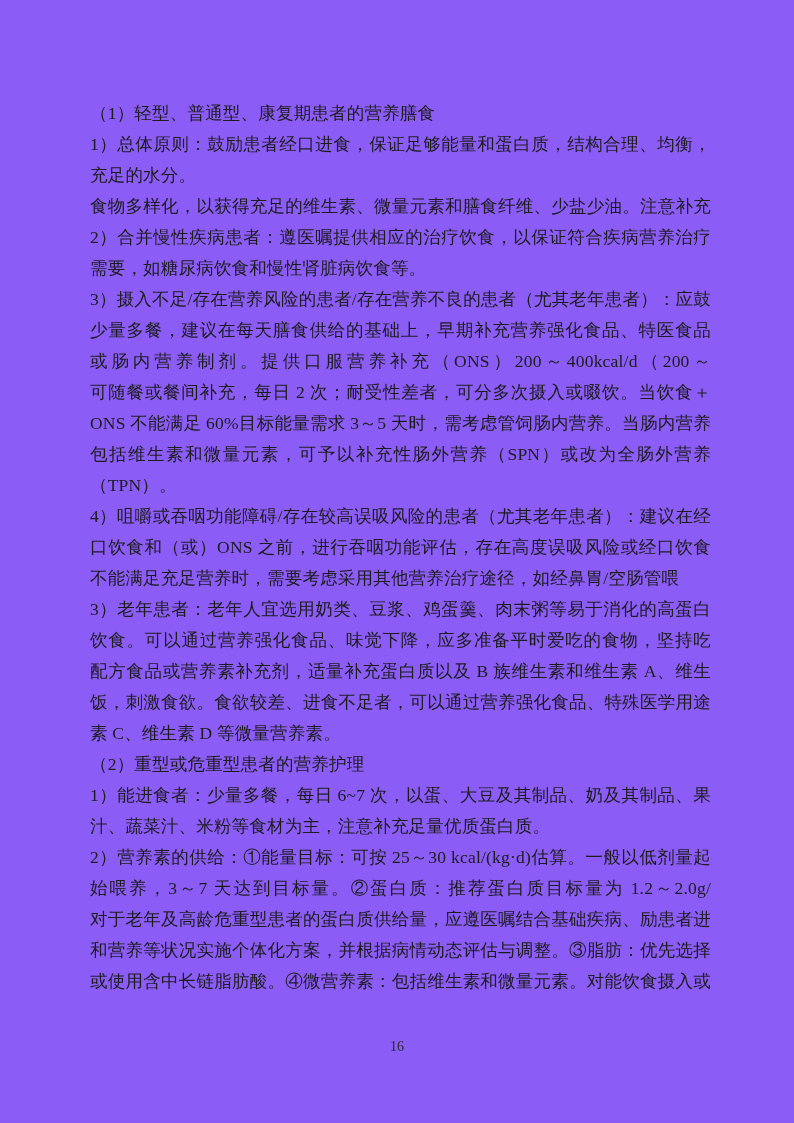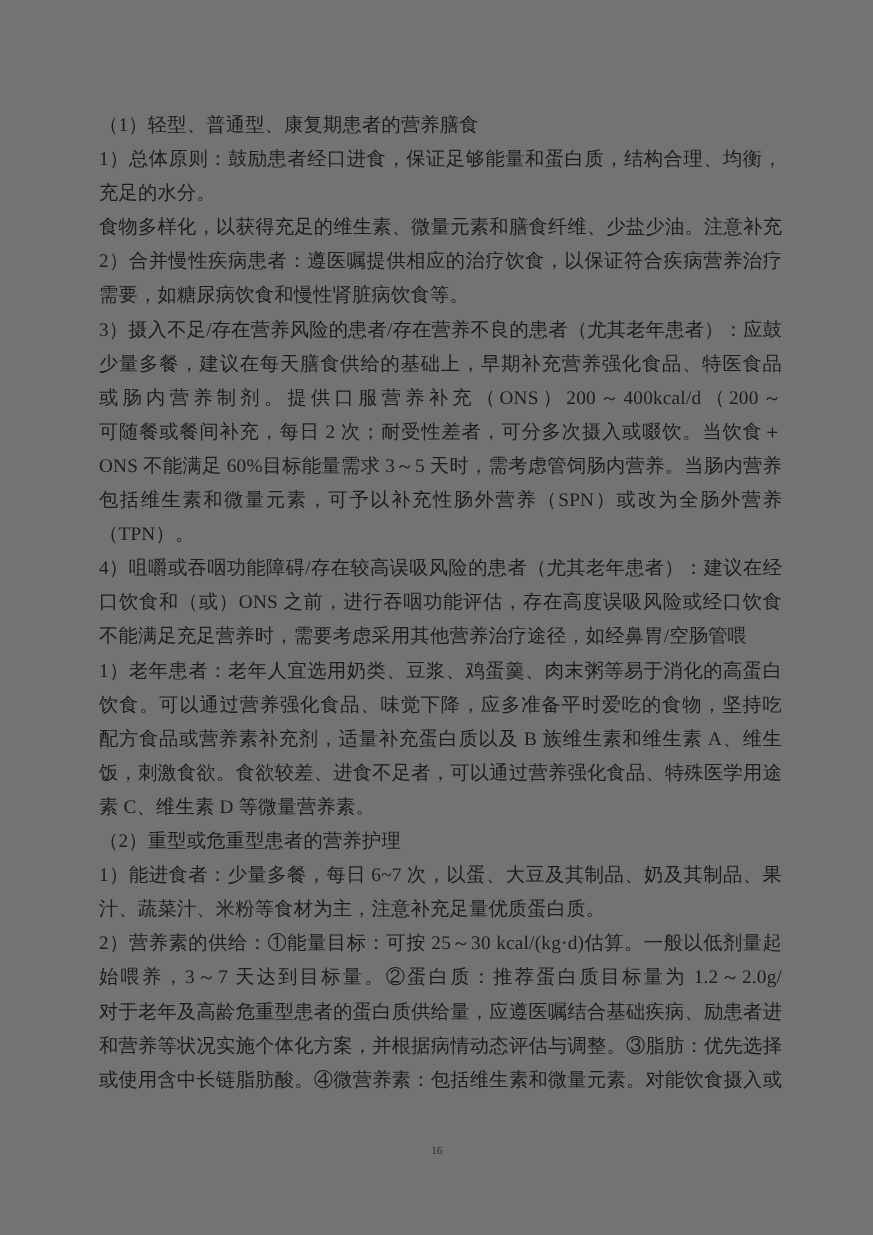--- a/index.html
+++ b/index.html
@@ -4,21 +4,21 @@
 <style>
   html, body {
     margin: 0;
     padding: 0;
     background: #ffffff;
   }
   .page {
     position: relative;
     width: 794px;
     height: 1123px;
-    background: #737373;
+    background: #8b5cf6;
     font-family: "Liberation Serif", "DejaVu Serif", serif;
     color: #1c1c1c;
     overflow: hidden;
   }
   .content {
     position: absolute;
     left: 90px;
     top: 98px;
     width: 621px;
   }
@@ -35,21 +35,21 @@
     text-align: justify;
     text-align-last: justify;
     -moz-text-align-last: justify;
   }
   .footer {
     position: absolute;
     left: 0;
     width: 794px;
     top: 1038px;
     text-align: center;
-    font-size: 10px;
+    font-size: 14px;
     line-height: 18px;
     color: #2a2a2a;
     font-family: "Liberation Serif", "DejaVu Serif", serif;
   }
 </style>
 </head>
 <body>
 
 <div class="page">
   <div class="content" id="doc-body">
@@ -62,21 +62,21 @@
       <div class="line fill">3）摄入不足/存在营养风险的患者/存在营养不良的患者（尤其老年患者）：应鼓</div>
       <div class="line fill">少量多餐，建议在每天膳食供给的基础上，早期补充营养强化食品、特医食品</div>
       <div class="line fill">或肠内营养制剂。提供口服营养补充（ONS）200～400kcal/d（200～400ml/d）。</div>
       <div class="line fill">可随餐或餐间补充，每日 2 次；耐受性差者，可分多次摄入或啜饮。当饮食＋</div>
       <div class="line fill">ONS 不能满足 60%目标能量需求 3～5 天时，需考虑管饲肠内营养。当肠内营养</div>
       <div class="line fill">包括维生素和微量元素，可予以补充性肠外营养（SPN）或改为全肠外营养</div>
       <div class="line">（TPN）。</div>
       <div class="line fill">4）咀嚼或吞咽功能障碍/存在较高误吸风险的患者（尤其老年患者）：建议在经</div>
       <div class="line fill">口饮食和（或）ONS 之前，进行吞咽功能评估，存在高度误吸风险或经口饮食</div>
       <div class="line">不能满足充足营养时，需要考虑采用其他营养治疗途径，如经鼻胃/空肠管喂养。</div>
-      <div class="line fill">1）老年患者：老年人宜选用奶类、豆浆、鸡蛋羹、肉末粥等易于消化的高蛋白</div>
+      <div class="line fill">3）老年患者：老年人宜选用奶类、豆浆、鸡蛋羹、肉末粥等易于消化的高蛋白</div>
       <div class="line fill">饮食。可以通过营养强化食品、味觉下降，应多准备平时爱吃的食物，坚持吃</div>
       <div class="line fill">配方食品或营养素补充剂，适量补充蛋白质以及 B 族维生素和维生素 A、维生</div>
       <div class="line fill">饭，刺激食欲。食欲较差、进食不足者，可以通过营养强化食品、特殊医学用途</div>
       <div class="line">素 C、维生素 D 等微量营养素。</div>
       <div class="line">（2）重型或危重型患者的营养护理</div>
       <div class="line fill">1）能进食者：少量多餐，每日 6~7 次，以蛋、大豆及其制品、奶及其制品、果</div>
       <div class="line">汁、蔬菜汁、米粉等食材为主，注意补充足量优质蛋白质。</div>
       <div class="line fill">2）营养素的供给：①能量目标：可按 25～30 kcal/(kg·d)估算。一般以低剂量起</div>
       <div class="line fill">始喂养，3～7 天达到目标量。②蛋白质：推荐蛋白质目标量为 1.2～2.0g/（kg·d）。</div>
       <div class="line fill">对于老年及高龄危重型患者的蛋白质供给量，应遵医嘱结合基础疾病、励患者进食</div>

